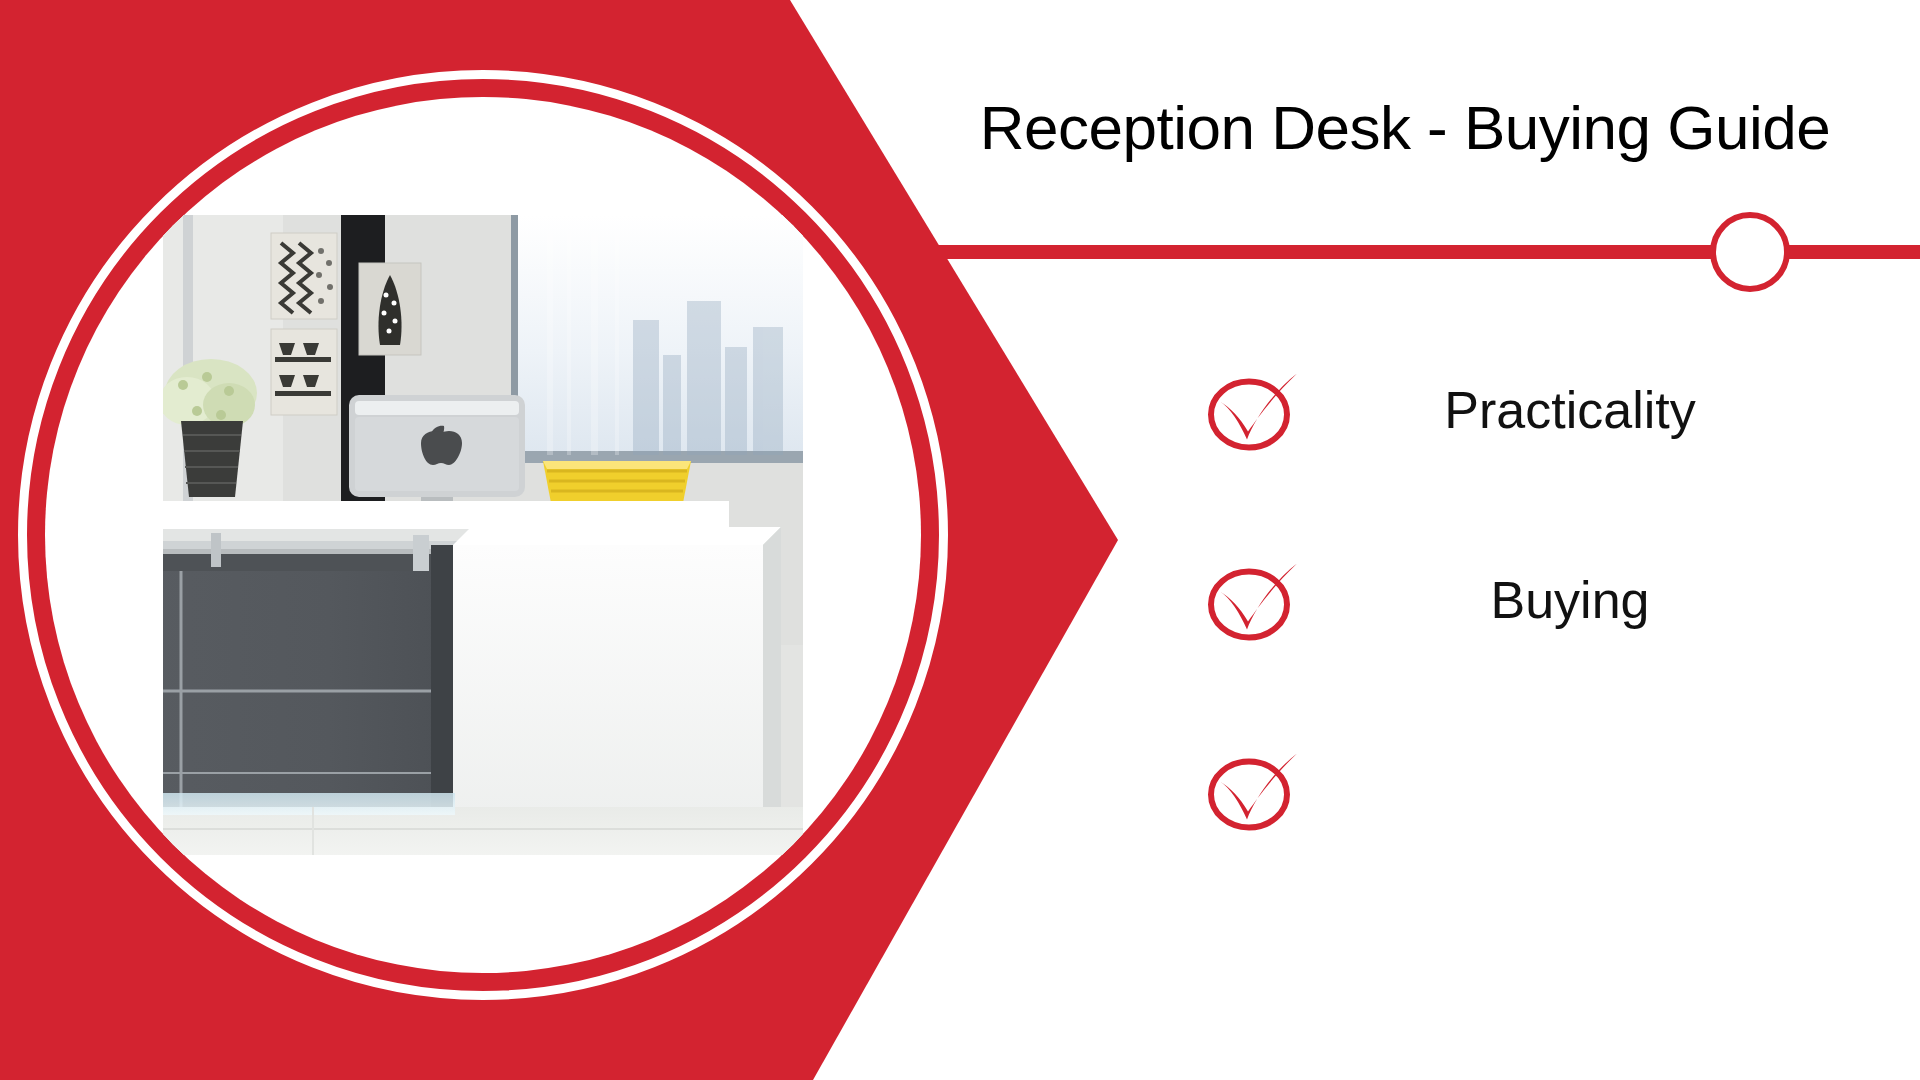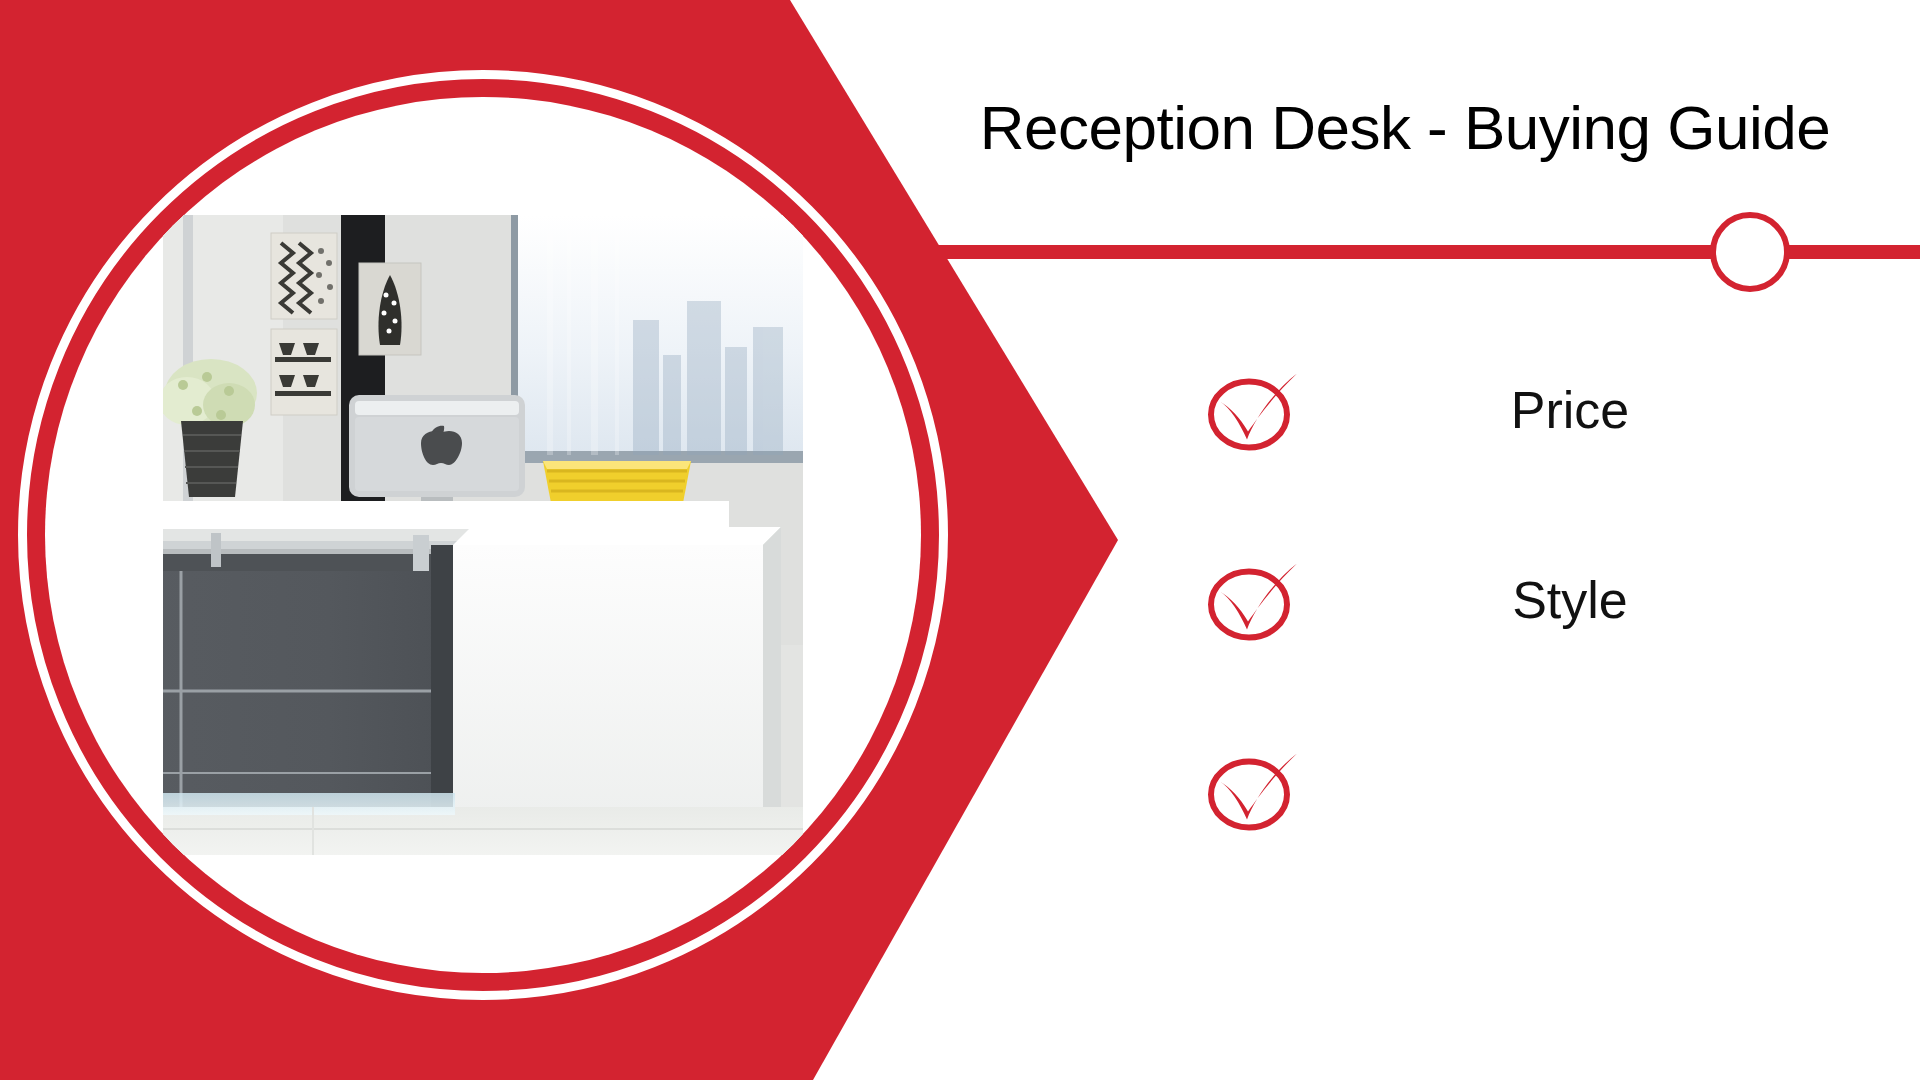--- a/index.html
+++ b/index.html
@@ -327,40 +327,40 @@
 
     <div class="slide-title">Reception Desk - Buying Guide</div>
 
     <div class="divider">
       <div class="rule"></div>
       <div class="knob"></div>
     </div>
 
     <div class="check-list">
 
-
       <div class="check-item">
         <span class="check-icon">
           <svg viewBox="0 0 105 105" xmlns="http://www.w3.org/2000/svg">
             <ellipse cx="49" cy="57" rx="38" ry="33" fill="none" stroke="#D32330" stroke-width="6"></ellipse>
             <path d="M20 44 C30 50 40 66 47 82 C55 60 76 32 97 16 C74 38 58 60 48 74 C40 60 30 50 20 44 Z" fill="#D32330"></path>
           </svg>
         </span>
-        <span class="check-label">Price</span>
+        <span class="check-label">Practicality</span>
       </div>
 
       <div class="check-item">
         <span class="check-icon">
           <svg viewBox="0 0 105 105" xmlns="http://www.w3.org/2000/svg">
             <ellipse cx="49" cy="57" rx="38" ry="33" fill="none" stroke="#D32330" stroke-width="6"></ellipse>
             <path d="M20 44 C30 50 40 66 47 82 C55 60 76 32 97 16 C74 38 58 60 48 74 C40 60 30 50 20 44 Z" fill="#D32330"></path>
           </svg>
         </span>
-        <span class="check-label">Style</span>
+        <span class="check-label">Buying</span>
       </div>
+
 
       <div class="check-item">
         <span class="check-icon">
           <svg viewBox="0 0 105 105" xmlns="http://www.w3.org/2000/svg">
             <ellipse cx="49" cy="57" rx="38" ry="33" fill="none" stroke="#D32330" stroke-width="6"></ellipse>
             <path d="M20 44 C30 50 40 66 47 82 C55 60 76 32 97 16 C74 38 58 60 48 74 C40 60 30 50 20 44 Z" fill="#D32330"></path>
           </svg>
         </span>
       </div>
 

